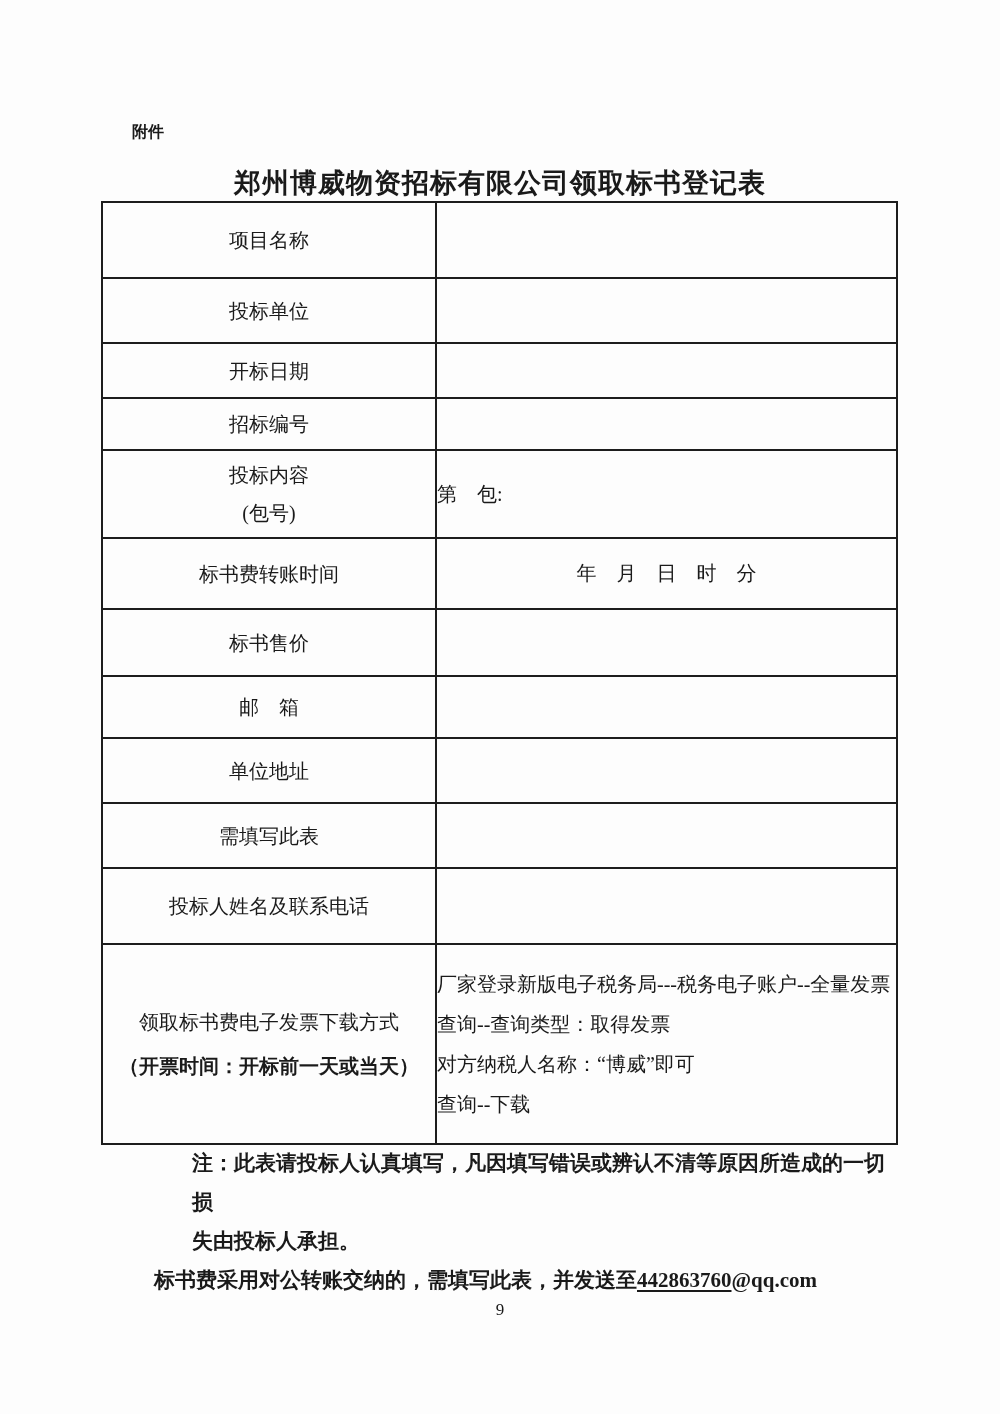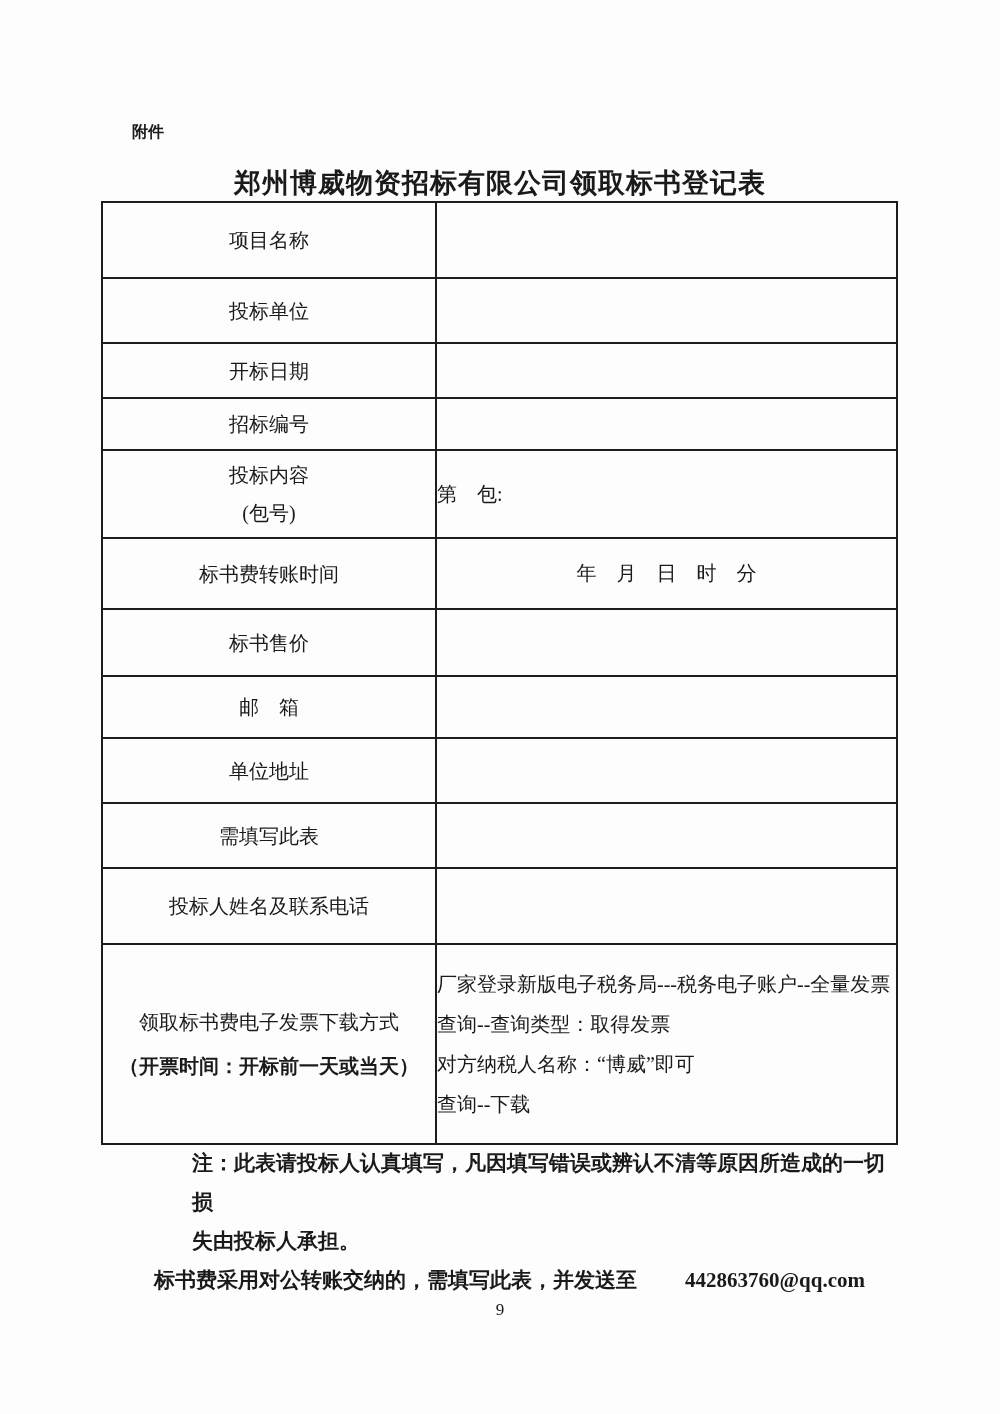--- a/index.html
+++ b/index.html
@@ -39,21 +39,21 @@
   td.val-center { text-align: center; padding-left: 0; }
   td.val-invoice { font-size: 19px; line-height: 40px; padding-left: 4px; margin-left: 26px; }
   .label-stack { display: block; line-height: 44px; }
   .label-note-bold { display: block; font-weight: bold; line-height: 44px; }
   .notes {
     position: absolute; left: 148px; top: 1144px; width: 740px;
     font-weight: bold; font-size: 21px;
   }
   .note-main { white-space: pre-wrap; line-height: 39px; margin-left: 44px; }
   .note-payment { margin-top: 3px; padding-left: 6px; line-height: 32px; }
-  .email-user { text-underline-offset: 3px; margin-left: 48px; }
+  .email-user { text-decoration: underline; text-underline-offset: 3px; }
   .page-number {
     position: absolute; left: 0; top: 1300px; width: 100%;
     text-align: center; font-size: 17px;
   }
 </style>
 </head>
 <body>
 
 <div class="page">
 

